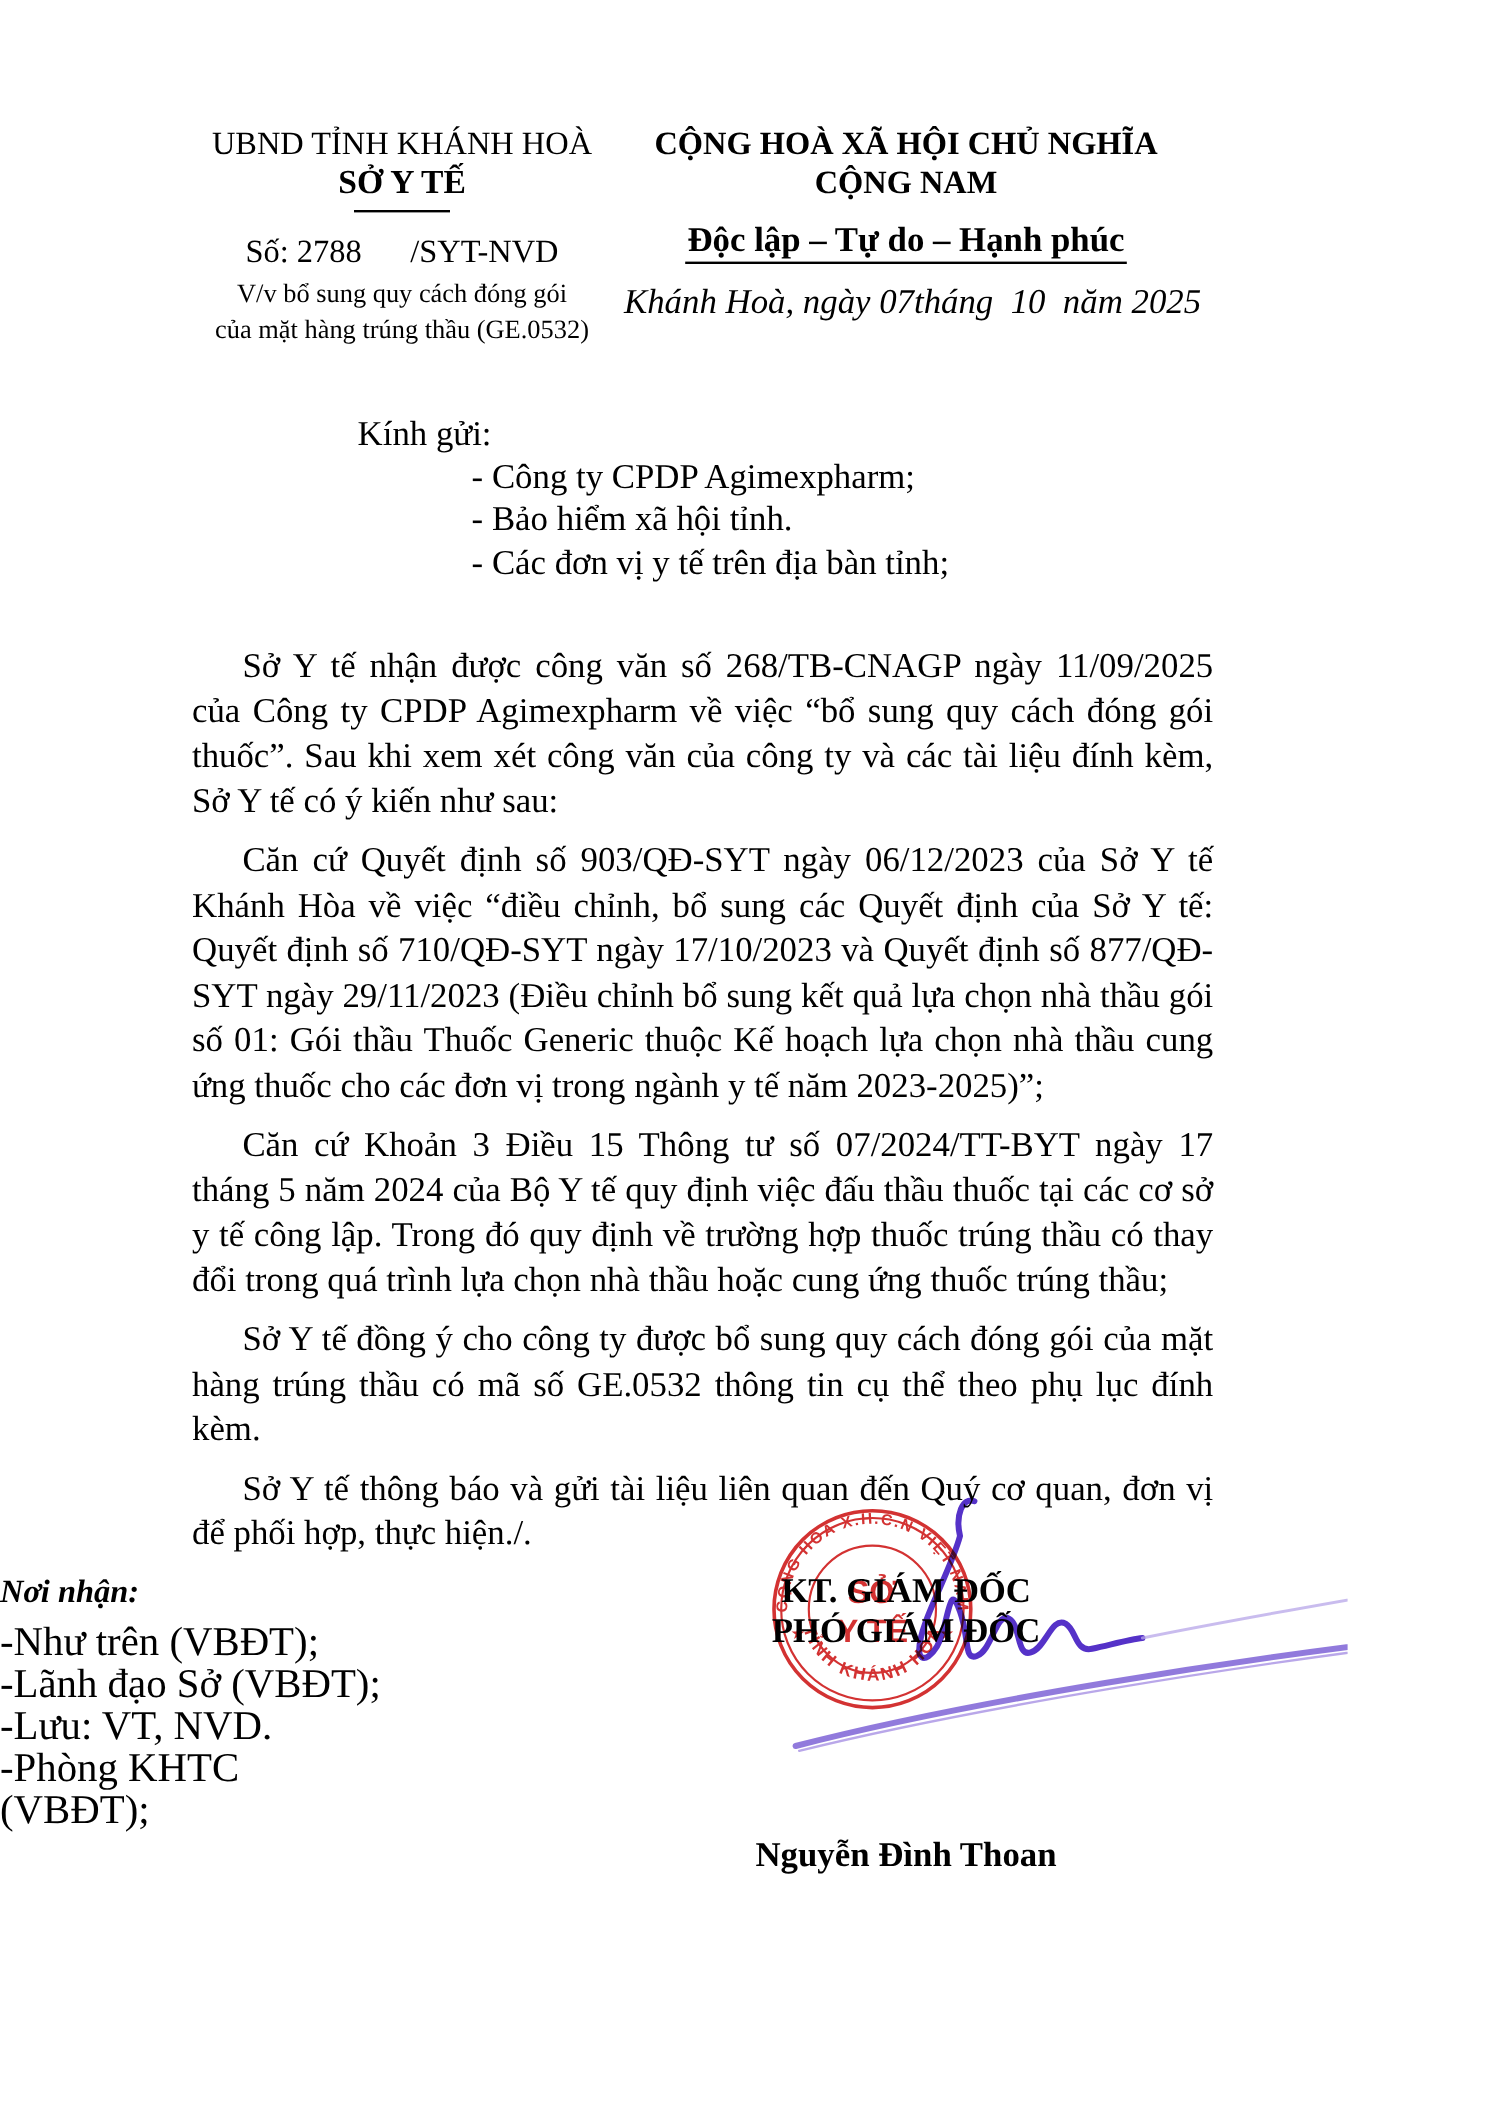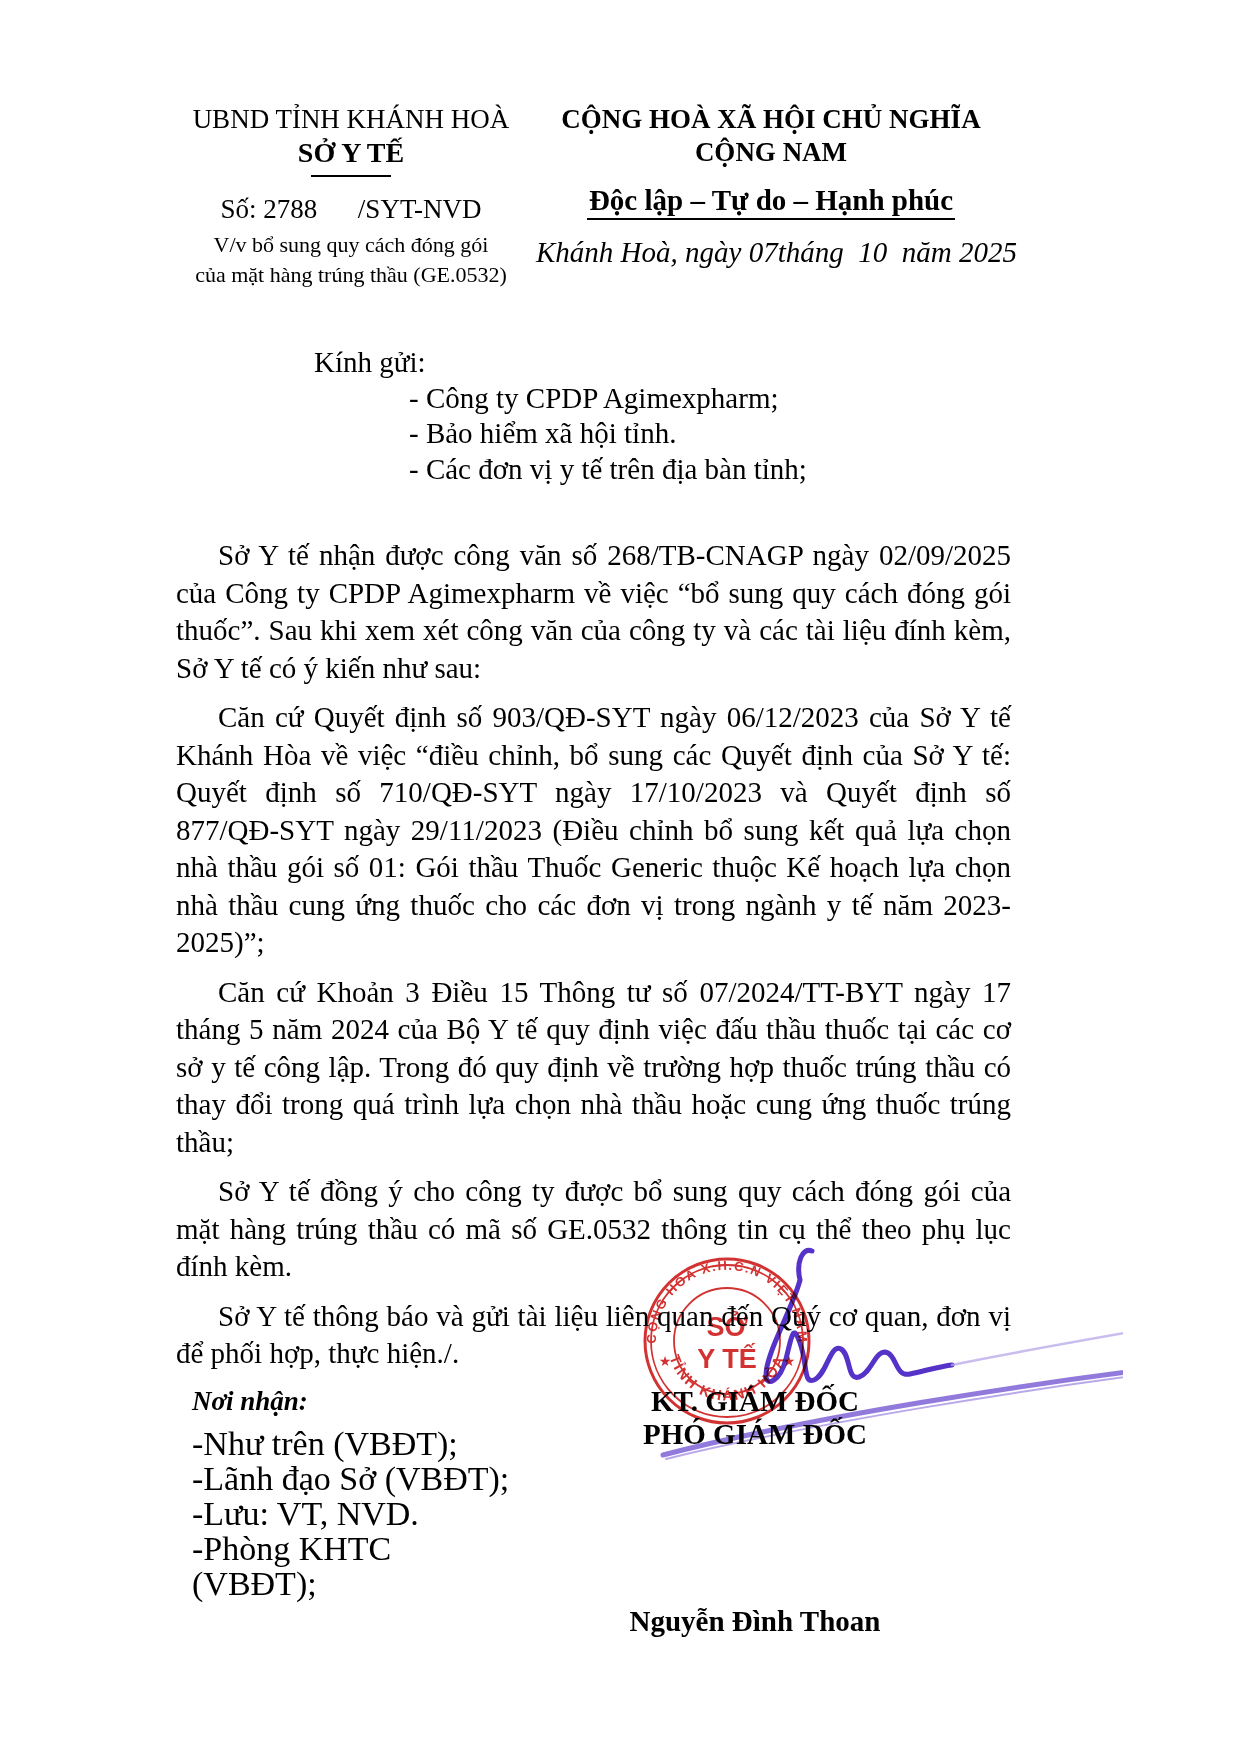--- a/index.html
+++ b/index.html
@@ -5,21 +5,20 @@
   * { box-sizing: border-box; }
   html, body { margin: 0; padding: 0; background: #ffffff; }
   .page {
     position: relative;
     width: 1123px;
     height: 1755px;
     background: #ffffff;
     color: #000000;
     font-family: "Liberation Serif", "DejaVu Serif", serif;
     overflow: hidden;
-    padding-left: 16px;
   }
 
   
   .header { display: flex; padding-top: 103px; }
   .header-left {
     margin-left: 150px;
     width: 370px;
     text-align: center;
     flex: 0 0 auto;
   }
@@ -55,21 +54,21 @@
   .body-text {
     margin: 50px 112px 0 160px;
     font-size: 29px;
     line-height: 37.5px;
     text-align: justify;
   }
   .body-text p { margin: 0 0 12px 0; text-indent: 42px; }
 
   
   .footer { display: flex; margin-top: 2px; }
-  .noi-nhan { margin-left: 176px; width: 330px; flex: 0 0 auto; }
+  .noi-nhan { width: 330px; flex: 0 0 auto; }
   .noi-nhan-label { font-size: 27px; line-height: 32px; font-weight: bold; font-style: italic; }
   .noi-nhan-items { margin-top: 9px; font-size: 34px; line-height: 35px; }
   .sign-block {
     margin-left: auto;
     margin-right: 148px;
     width: 440px;
     text-align: center;
     flex: 0 0 auto;
     position: relative;
     z-index: 2;
@@ -119,21 +118,21 @@
   </div>
 
   <div class="salutation">
     <div class="kinh-gui">Kính gửi:</div>
     <div class="recipient-line">- Công ty CPDP Agimexpharm;</div>
     <div class="recipient-line">- Bảo hiểm xã hội tỉnh.</div>
     <div class="recipient-line">- Các đơn vị y tế trên địa bàn tỉnh;</div>
   </div>
 
   <div class="body-text">
-    <p>Sở Y tế nhận được công văn số 268/TB-CNAGP ngày 02/09/2025 của Công ty CPDP Agimexpharm về việc “bổ sung quy cách đóng gói thuốc”. Sau khi xem xét công văn của công ty và các tài liệu đính kèm, Sở Y tế có ý kiến như sau:</p>
+    <p>Sở Y tế nhận được công văn số 268/TB-CNAGP ngày 11/09/2025 của Công ty CPDP Agimexpharm về việc “bổ sung quy cách đóng gói thuốc”. Sau khi xem xét công văn của công ty và các tài liệu đính kèm, Sở Y tế có ý kiến như sau:</p>
     <p>Căn cứ Quyết định số 903/QĐ-SYT ngày 06/12/2023 của Sở Y tế Khánh Hòa về việc “điều chỉnh, bổ sung các Quyết định của Sở Y tế: Quyết định số 710/QĐ-SYT ngày 17/10/2023 và Quyết định số 877/QĐ-SYT ngày 29/11/2023 (Điều chỉnh bổ sung kết quả lựa chọn nhà thầu gói số 01: Gói thầu Thuốc Generic thuộc Kế hoạch lựa chọn nhà thầu cung ứng thuốc cho các đơn vị trong ngành y tế năm 2023-2025)”;</p>
     <p>Căn cứ Khoản 3 Điều 15 Thông tư số 07/2024/TT-BYT ngày 17 tháng 5 năm 2024 của Bộ Y tế quy định việc đấu thầu thuốc tại các cơ sở y tế công lập. Trong đó quy định về trường hợp thuốc trúng thầu có thay đổi trong quá trình lựa chọn nhà thầu hoặc cung ứng thuốc trúng thầu;</p>
     <p>Sở Y tế đồng ý cho công ty được bổ sung quy cách đóng gói của mặt hàng trúng thầu có mã số GE.0532 thông tin cụ thể theo phụ lục đính kèm.</p>
     <p>Sở Y tế thông báo và gửi tài liệu liên quan đến Quý cơ quan, đơn vị để phối hợp, thực hiện./.</p>
   </div>
 
   <div class="footer">
     <div class="noi-nhan">
       <div class="noi-nhan-label">Nơi nhận:</div>
       <div class="noi-nhan-items">

